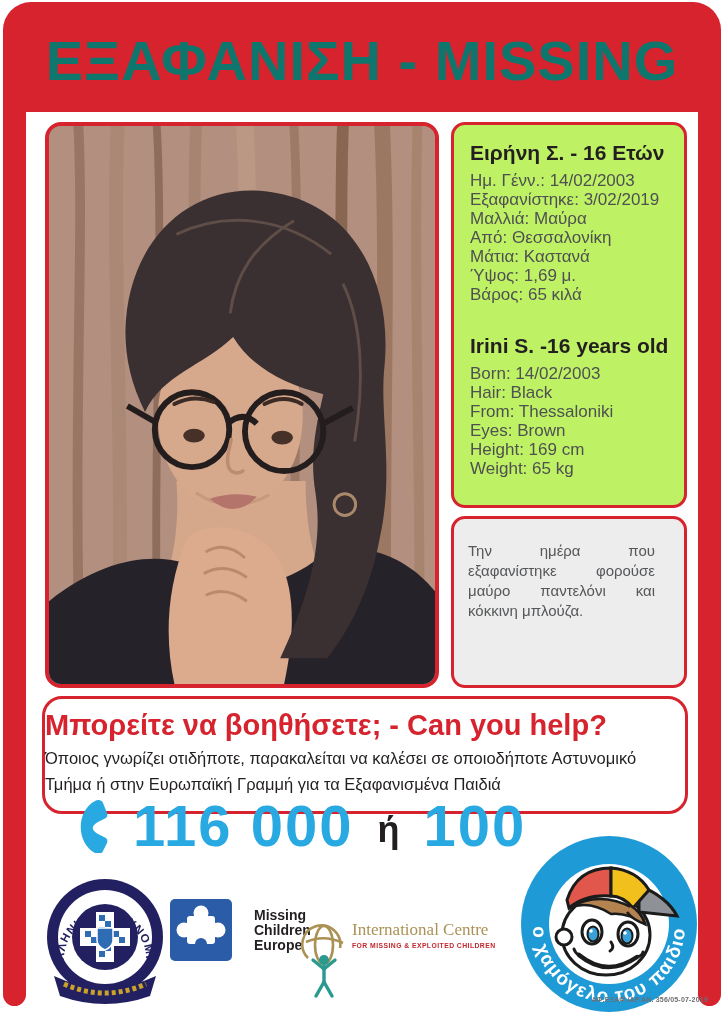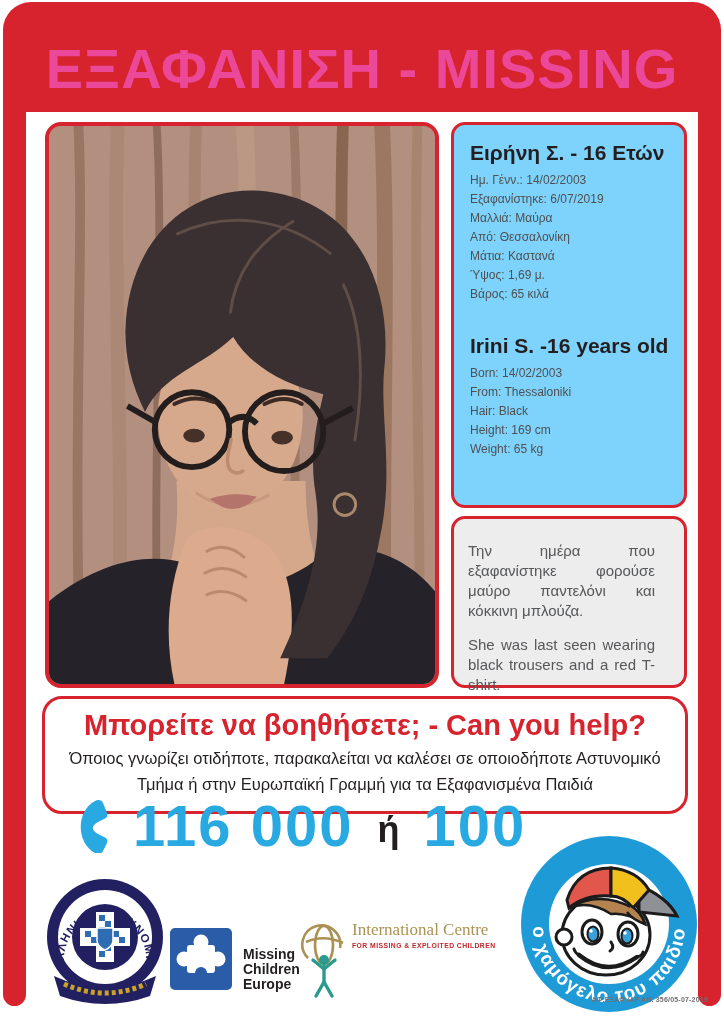--- a/index.html
+++ b/index.html
@@ -10,47 +10,47 @@
   *{margin:0;padding:0;box-sizing:border-box;}
   html,body{background:#fff;}
   body{font-family:"Liberation Sans","DejaVu Sans",sans-serif;}
   .poster{position:relative;width:724px;height:1024px;background:#fff;overflow:hidden;}
 
   
   .band-top{position:absolute;left:3px;top:2px;width:718px;height:110px;background:var(--red);border-radius:28px 28px 0 0;}
   .strip-left{position:absolute;left:3px;top:80px;width:23px;height:926px;background:var(--red);border-radius:0 0 14px 14px;}
   .strip-right{position:absolute;left:698px;top:80px;width:23px;height:926px;background:var(--red);border-radius:0 0 14px 14px;}
 
-  .title{position:absolute;left:30px;right:30px;top:36px;text-align:center;font-size:56px;font-weight:bold;color:#ec4899;letter-spacing:1px;white-space:nowrap;}
+  .title{position:absolute;left:30px;right:30px;top:28px;text-align:center;font-size:56px;font-weight:bold;color:#0f766e;letter-spacing:1px;white-space:nowrap;}
 
   
   .photo{position:absolute;left:45px;top:122px;width:394px;height:566px;border:4px solid var(--red);border-radius:16px;overflow:hidden;background:#b28f7e;}
   .photo svg{display:block;width:100%;height:100%;}
 
   
-  .info-box{position:absolute;left:451px;top:122px;width:236px;height:386px;border:3px solid var(--red);border-radius:14px;background:#7dd3fc;padding:16px 8px 0 16px;}
+  .info-box{position:absolute;left:451px;top:122px;width:236px;height:386px;border:3px solid var(--red);border-radius:14px;background:#bef264;padding:16px 8px 0 16px;}
   .info-box h2{font-size:21px;font-weight:bold;color:var(--text_dark);margin-bottom:6px;white-space:nowrap;}
-  .info-box p{font-size:12px;line-height:19px;color:var(--text_body);white-space:nowrap;}
+  .info-box p{font-size:17px;line-height:19px;color:var(--text_body);white-space:nowrap;}
   .info-box .en{margin-top:30px;}
 
   
   .desc-box{position:absolute;left:451px;top:516px;width:236px;height:172px;border:3px solid var(--red);border-radius:14px;background:var(--box_gray);padding:22px 29px 0 14px;}
   .desc-box p{font-size:15px;line-height:20px;color:#565759;text-align:justify;margin-bottom:14px;}
 
   
-  .help-box{position:absolute;left:42px;top:696px;width:646px;height:118px;border:3px solid var(--red);border-radius:20px;background:#fff;text-align:center;}
+  .help-box{position:absolute;left:42px;top:696px;width:646px;height:118px;border:3px solid var(--red);border-radius:20px;background:#fff;text-align:left;}
   .help-box h2{margin-top:10px;font-size:29px;font-weight:bold;color:var(--red);white-space:nowrap;}
   .help-box .sub{margin-top:7px;font-size:16.5px;color:var(--text_dark);white-space:nowrap;}
   .phone-row{position:absolute;left:24px;top:98px;display:flex;align-items:center;gap:24px;}
   .phone-row .num{font-size:58px;font-weight:bold;color:var(--blue);letter-spacing:2px;line-height:1;}
   .phone-row .conj{font-size:36px;font-weight:bold;color:var(--text_dark);line-height:1;padding-top:8px;}
 
   
   .logo-police{position:absolute;left:44px;top:876px;width:122px;height:136px;}
-  .logo-mce{position:absolute;left:170px;top:926px;display:flex;align-items:flex-end;gap:9px;}
+  .logo-mce{position:absolute;left:170px;top:897px;display:flex;align-items:center;gap:20px;}
   .mce-text{font-size:14px;font-weight:bold;color:var(--text_dark);line-height:15px;}
   .logo-icmec{position:absolute;left:300px;top:920px;display:flex;}
   .icmec-text{margin-left:4px;}
   .icmec-title{font-family:"Liberation Serif","DejaVu Serif",serif;font-size:17px;color:var(--gold);white-space:nowrap;}
   .icmec-sub{font-size:6.8px;font-weight:bold;color:var(--icmec_red);letter-spacing:.45px;margin-top:2px;white-space:nowrap;}
   .logo-smile{position:absolute;left:519px;top:834px;width:180px;height:180px;z-index:3;}
   .case-ref{position:absolute;left:560px;top:996px;width:148px;text-align:right;font-size:7px;font-weight:bold;color:#6d6e71;z-index:4;letter-spacing:.2px;}
 </style>
 </head>
 <body>
@@ -108,37 +108,37 @@
       <ellipse cx="148" cy="314" rx="11" ry="7" fill="#463129"></ellipse>
       <ellipse cx="238" cy="316" rx="11" ry="7" fill="#463129"></ellipse>
       <path d="M186,318 C182,334 180,344 186,350 Q192,354 198,350" fill="none" stroke="#bd8c6e" stroke-width="3.5" stroke-linecap="round"></path>
       <path d="M164,378 Q188,370 212,376 Q190,400 164,378 Z" fill="#b5746b"></path>
     </svg>
   </div>
 
   <div class="info-box">
     <h2>Ειρήνη Σ. - 16 Ετών</h2>
     <p>Ημ. Γένν.: 14/02/2003</p>
-    <p>Εξαφανίστηκε: 6/07/2019</p>
+    <p>Εξαφανίστηκε: 3/02/2019</p>
     <p>Μαλλιά: Μαύρα</p>
     <p>Από: Θεσσαλονίκη</p>
     <p>Μάτια: Καστανά</p>
     <p>Ύψος: 1,69 μ.</p>
     <p>Βάρος: 65 κιλά</p>
     <h2 class="en">Irini S. -16 years old</h2>
     <p>Born: 14/02/2003</p>
+    <p>Hair: Black</p>
     <p>From: Thessaloniki</p>
-    <p>Hair: Black</p>
+    <p>Eyes: Brown</p>
     <p>Height: 169 cm</p>
     <p>Weight: 65 kg</p>
   </div>
 
   <div class="desc-box">
     <p>Την ημέρα που εξαφανίστηκε φορούσε μαύρο παντελόνι και κόκκινη μπλούζα.</p>
-    <p>She was last seen wearing black trousers and a red T-shirt.</p>
   </div>
 
   <div class="help-box">
     <h2>Μπορείτε να βοηθήσετε; - Can you help?</h2>
     <p class="sub">Όποιος γνωρίζει οτιδήποτε, παρακαλείται να καλέσει σε οποιοδήποτε Αστυνομικό</p>
     <p class="sub">Τμήμα ή στην Ευρωπαϊκή Γραμμή για τα Εξαφανισμένα Παιδιά</p>
     <div class="phone-row">
       <svg width="40" height="54" viewBox="0 0 40 54">
         <path d="M34,4 L38,14 C39,17 38,19 35,20 L29,23 C22,27 22,31 29,35 L35,38 C38,39 39,41 38,44 L34,52 C33,55 29,56 26,54 C7,44 7,12 26,2 C29,0 33,1 34,4 Z" fill="#29a9e1"></path>
       </svg>

